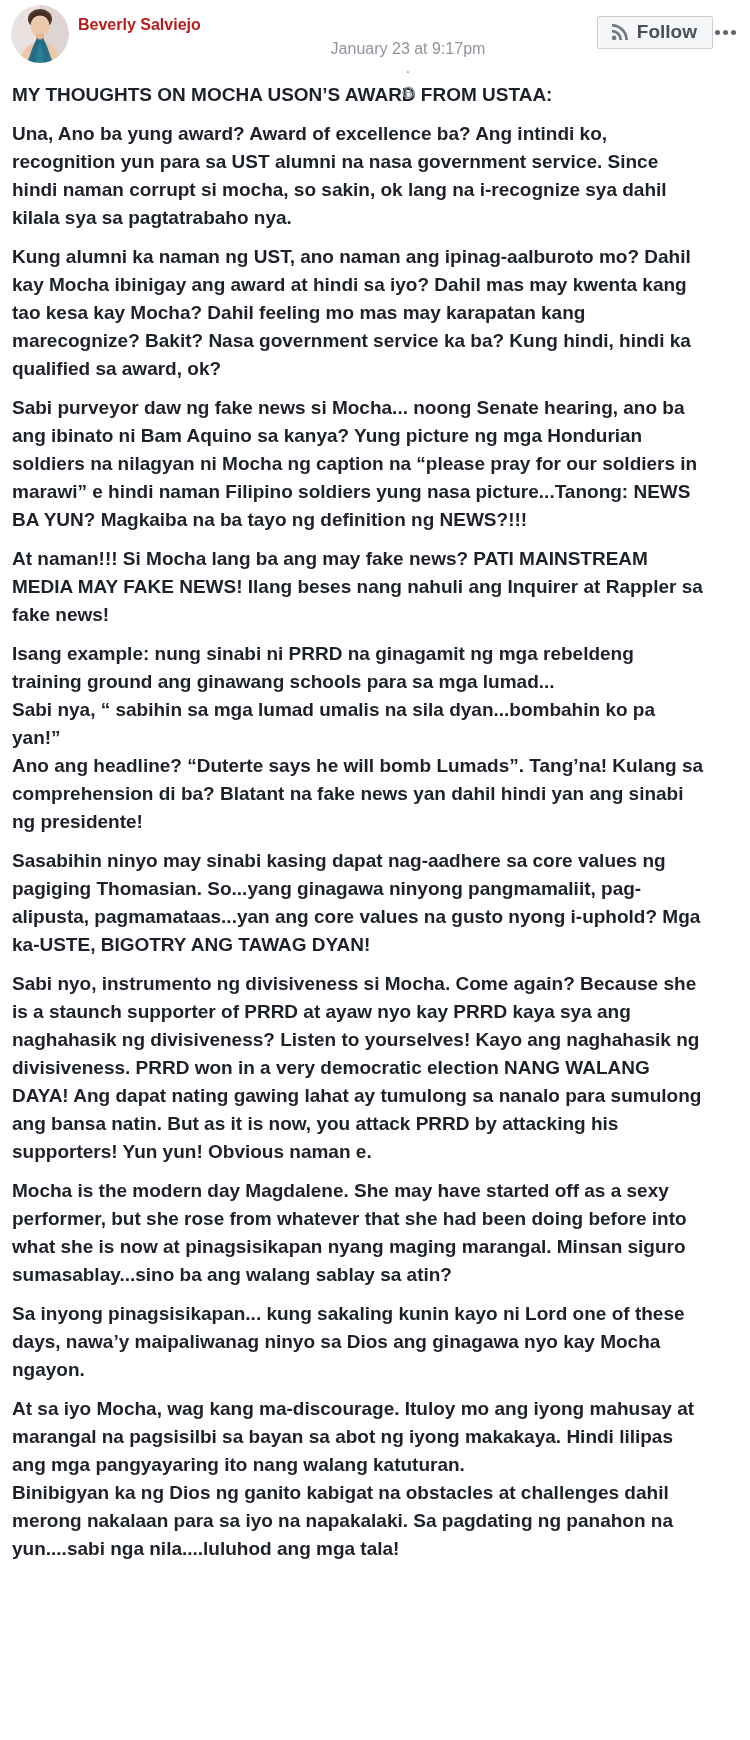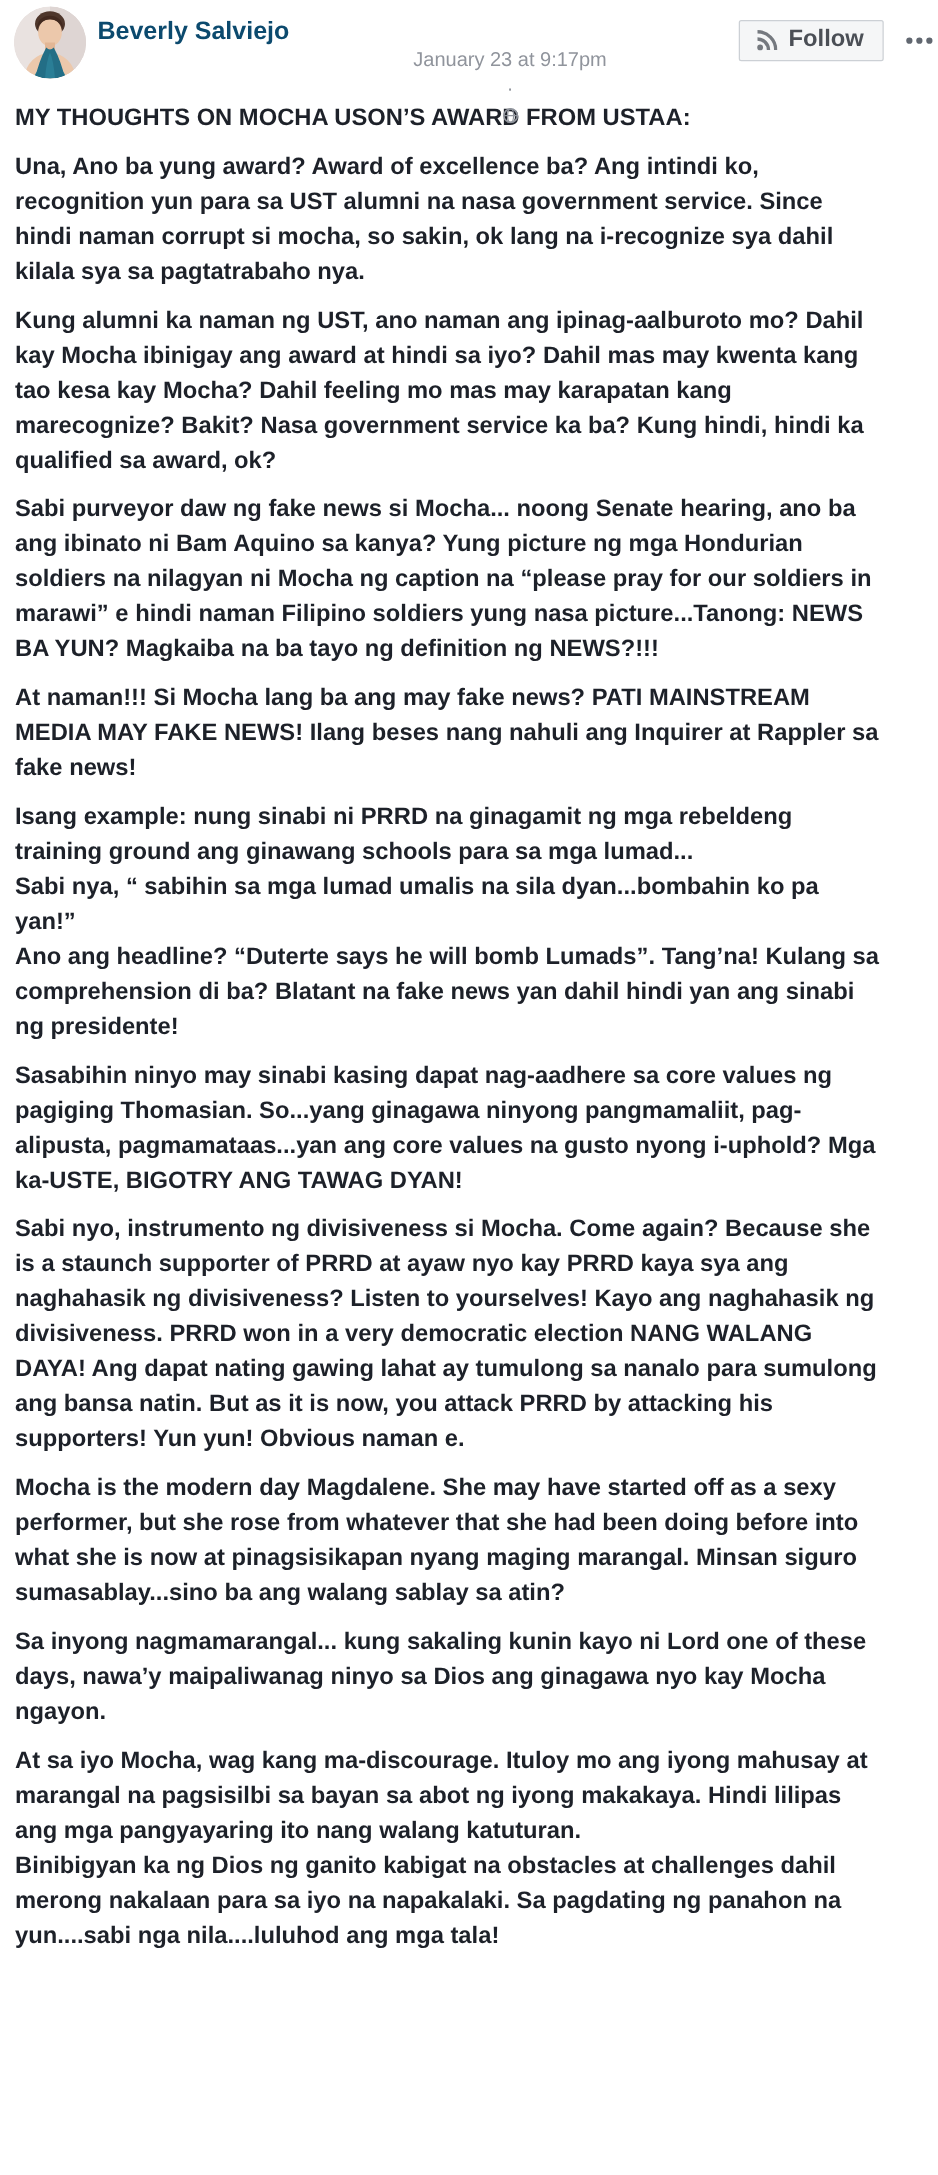--- a/index.html
+++ b/index.html
@@ -16,31 +16,31 @@
   .header { position: relative; height: 64px; padding: 5px 12px 0 12px; }
   .avatar {
     position: absolute; left: 11px; top: 5px;
     width: 58px; height: 58px; border-radius: 50%;
     overflow: hidden; cursor: pointer;
   }
   .avatar svg { display: block; }
   .hmeta { margin-left: 66px; padding-top: 8px; }
   .author {
     display: inline-block;
-    color: #0c4a6e; font-size: 20px; font-weight: bold;
+    color: #b91c1c; font-size: 16px; font-weight: bold;
     text-decoration: none; line-height: 24px; cursor: pointer;
   }
   .sub {
     display: flex; align-items: center; gap: 5px;
     margin-top: 3px; color: #90949c; font-size: 16px; line-height: 18px; flex-direction: column;
   }
   .sub .sep { color: #90949c; }
   .actions {
-    position: absolute; top: 16px; right: 2px;
-    display: flex; align-items: center; gap: 16px;
+    position: absolute; top: 16px; right: 12px;
+    display: flex; align-items: center; 
   }
   .follow-btn {
     display: inline-flex; align-items: center; gap: 9px;
     background: #f5f6f7; border: 1px solid #ccd0d5; border-radius: 2px;
     padding: 4px 15px 5px 13px; cursor: pointer;
     font-family: "Liberation Sans", sans-serif;
     font-size: 19px; font-weight: bold; color: #4b4f56; line-height: 22px;
   }
   .follow-btn svg { display: block; }
   .more-dots { display: inline-flex; gap: 3px; cursor: pointer; padding: 4px 2px; }
@@ -120,18 +120,18 @@
       <p class="para">Una, Ano ba yung award? Award of excellence ba? Ang intindi ko, recognition yun para sa UST alumni na nasa government service. Since hindi naman corrupt si mocha, so sakin, ok lang na i-recognize sya dahil kilala sya sa pagtatrabaho nya.</p>
       <p class="para">Kung alumni ka naman ng UST, ano naman ang ipinag-aalburoto mo? Dahil kay Mocha ibinigay ang award at hindi sa iyo? Dahil mas may kwenta kang tao kesa kay Mocha? Dahil feeling mo mas may karapatan kang marecognize? Bakit? Nasa government service ka ba? Kung hindi, hindi ka qualified sa award, ok?</p>
       <p class="para">Sabi purveyor daw ng fake news si Mocha... noong Senate hearing, ano ba ang ibinato ni Bam Aquino sa kanya? Yung picture ng mga Hondurian soldiers na nilagyan ni Mocha ng caption na “please pray for our soldiers in marawi” e hindi naman Filipino soldiers yung nasa picture...Tanong: NEWS BA YUN? Magkaiba na ba tayo ng definition ng NEWS?!!!</p>
       <p class="para">At naman!!! Si Mocha lang ba ang may fake news? PATI MAINSTREAM MEDIA MAY FAKE NEWS! Ilang beses nang nahuli ang Inquirer at Rappler sa fake news!</p>
       <p class="para">Isang example: nung sinabi ni PRRD na ginagamit ng mga rebeldeng training ground ang ginawang schools para sa mga lumad...
 Sabi nya, “ sabihin sa mga lumad umalis na sila dyan...bombahin ko pa yan!”
 Ano ang headline? “Duterte says he will bomb Lumads”. Tang’na! Kulang sa comprehension di ba? Blatant na fake news yan dahil hindi yan ang sinabi ng presidente!</p>
       <p class="para">Sasabihin ninyo may sinabi kasing dapat nag-aadhere sa core values ng pagiging Thomasian. So...yang ginagawa ninyong pangmamaliit, pag-alipusta, pagmamataas...yan ang core values na gusto nyong i-uphold? Mga ka-USTE, BIGOTRY ANG TAWAG DYAN!</p>
       <p class="para">Sabi nyo, instrumento ng divisiveness si Mocha. Come again? Because she is a staunch supporter of PRRD at ayaw nyo kay PRRD kaya sya ang naghahasik ng divisiveness? Listen to yourselves! Kayo ang naghahasik ng divisiveness. PRRD won in a very democratic election NANG WALANG DAYA! Ang dapat nating gawing lahat ay tumulong sa nanalo para sumulong ang bansa natin. But as it is now, you attack PRRD by attacking his supporters! Yun yun! Obvious naman e.</p>
       <p class="para">Mocha is the modern day Magdalene. She may have started off as a sexy performer, but she rose from whatever that she had been doing before into what she is now at pinagsisikapan nyang maging marangal. Minsan siguro sumasablay...sino ba ang walang sablay sa atin?</p>
-      <p class="para">Sa inyong nagmamarangal... kung sakaling kunin kayo ni Lord one of these days, nawa’y maipaliwanag ninyo sa Dios ang ginagawa nyo kay Mocha ngayon.</p>
+      <p class="para">Sa inyong pinagsisikapan... kung sakaling kunin kayo ni Lord one of these days, nawa’y maipaliwanag ninyo sa Dios ang ginagawa nyo kay Mocha ngayon.</p>
       <p class="para">At sa iyo Mocha, wag kang ma-discourage. Ituloy mo ang iyong mahusay at marangal na pagsisilbi sa bayan sa abot ng iyong makakaya. Hindi lilipas ang mga pangyayaring ito nang walang katuturan.
 Binibigyan ka ng Dios ng ganito kabigat na obstacles at challenges dahil merong nakalaan para sa iyo na napakalaki. Sa pagdating ng panahon na yun....sabi nga nila....luluhod ang mga tala!</p>
     </div>
 
 </div>
 
 </body></html>

